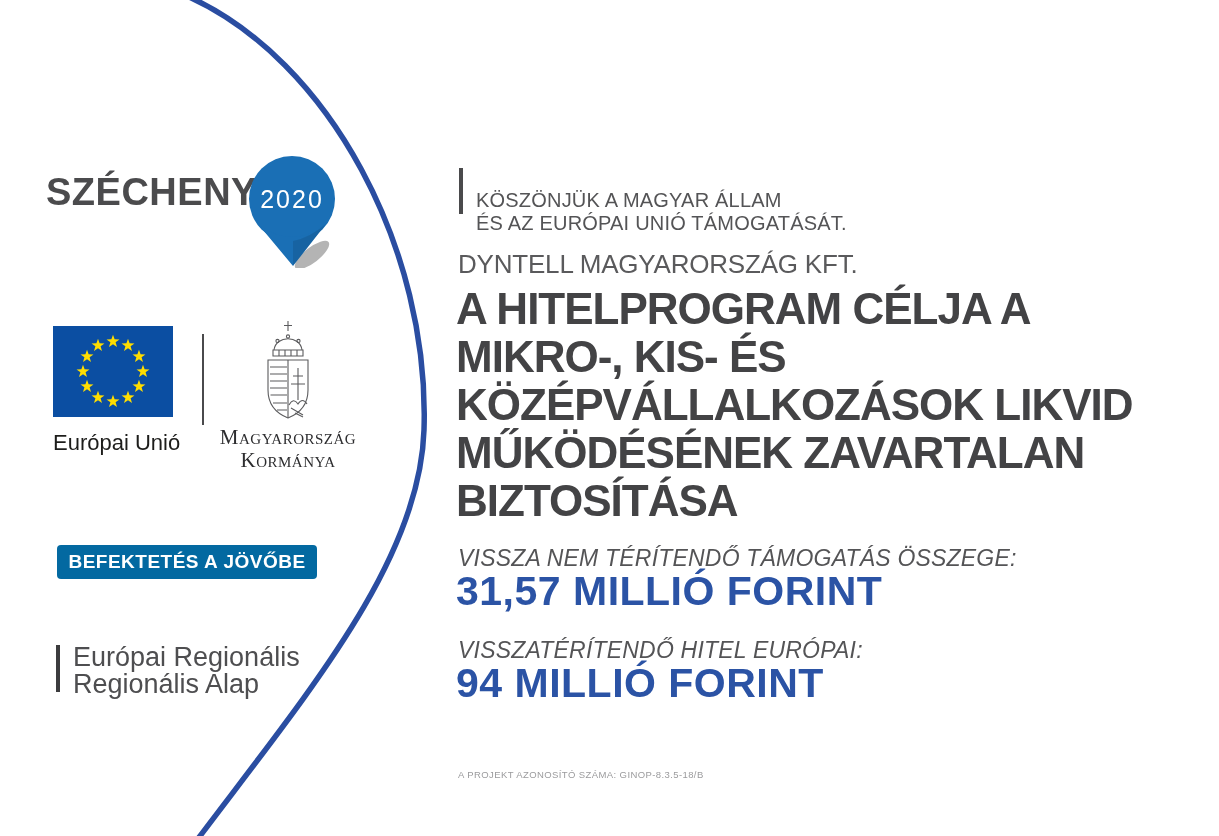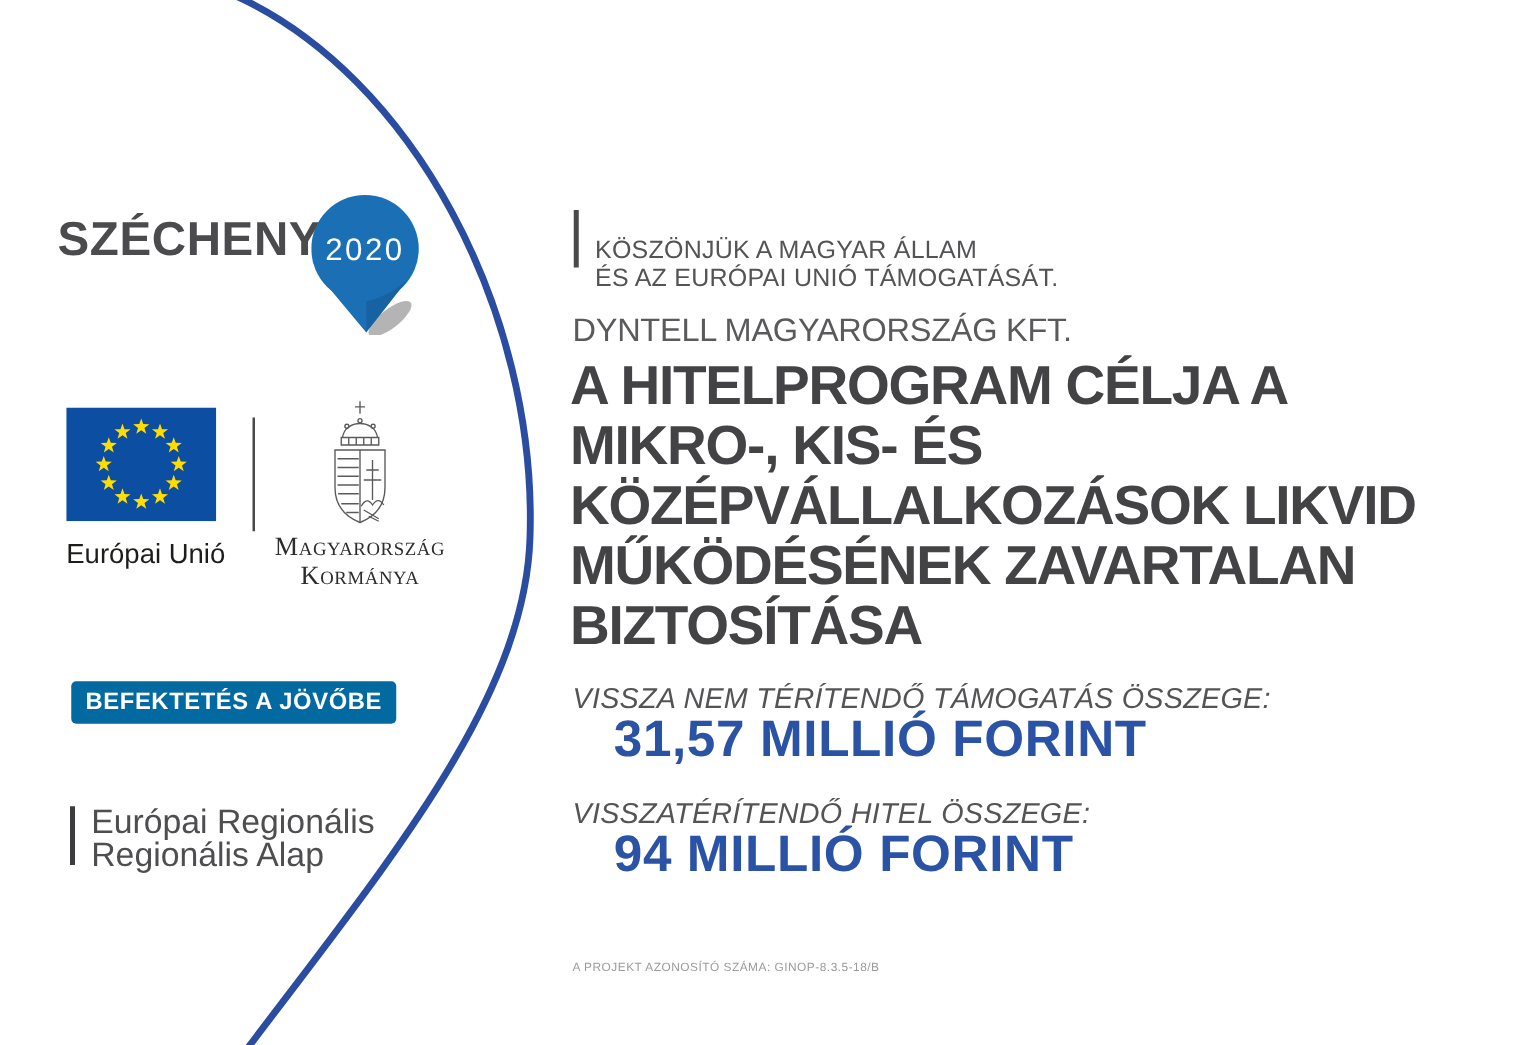--- a/index.html
+++ b/index.html
@@ -27,21 +27,21 @@
   
   .fund-bar{left:56px;top:645px;width:4px;height:47px;background:#3c3c3e;}
   .fund-text{left:73px;top:644px;font-size:27px;line-height:27px;color:#4e4e50;}
   
   .thanks-bar{left:459px;top:168px;width:4px;height:46px;background:#4a4a4c;}
   .thanks-text{left:476px;top:169px;font-size:20px;line-height:23px;color:#545456;letter-spacing:.2px;margin-top:20px;}
   .company{left:458px;top:249px;font-size:26px;color:#5a5a5c;letter-spacing:-.2px;}
   .headline{left:456px;top:285px;font-size:44px;font-weight:bold;color:#434345;
     line-height:48px;letter-spacing:-1px;}
   .amount-label{font-size:23px;color:#545456;line-height:1;letter-spacing:.2px;font-style:italic;}
-  .amount-value{font-size:41px;font-weight:bold;color:#2b53a5;line-height:1;letter-spacing:.5px;margin-left:35px;}
+  .amount-value{font-size:41px;font-weight:bold;color:#2b53a5;line-height:1;letter-spacing:.5px;}
   .grant-label{left:458px;top:547px;}
   .grant-amount{left:456px;top:571px;}
   .loan-label{left:458px;top:639px;}
   .loan-amount{left:456px;top:663px;}
   .project-id{left:458px;top:769px;font-size:9.5px;color:#9b9b9d;letter-spacing:.4px;}
 </style>
 </head>
 <body>
 
 <div class="poster">
@@ -121,18 +121,18 @@
     <div>A HITELPROGRAM CÉLJA A</div>
     <div>MIKRO-, KIS- ÉS</div>
     <div>KÖZÉPVÁLLALKOZÁSOK LIKVID</div>
     <div>MŰKÖDÉSÉNEK ZAVARTALAN</div>
     <div>BIZTOSÍTÁSA</div>
   </div>
 
   <div class="abs amount-label grant-label">VISSZA NEM TÉRÍTENDŐ TÁMOGATÁS ÖSSZEGE:</div>
   <div class="abs amount-value grant-amount">31,57 MILLIÓ FORINT</div>
 
-  <div class="abs amount-label loan-label">VISSZATÉRÍTENDŐ HITEL ÖSSZEGE:</div>
+  <div class="abs amount-label loan-label">VISSZATÉRÍTENDŐ HITEL EURÓPAI:</div>
   <div class="abs amount-value loan-amount">94 MILLIÓ FORINT</div>
 
   <div class="abs project-id">A PROJEKT AZONOSÍTÓ SZÁMA: GINOP-8.3.5-18/B</div>
 
 </div>
 
 </body></html>

